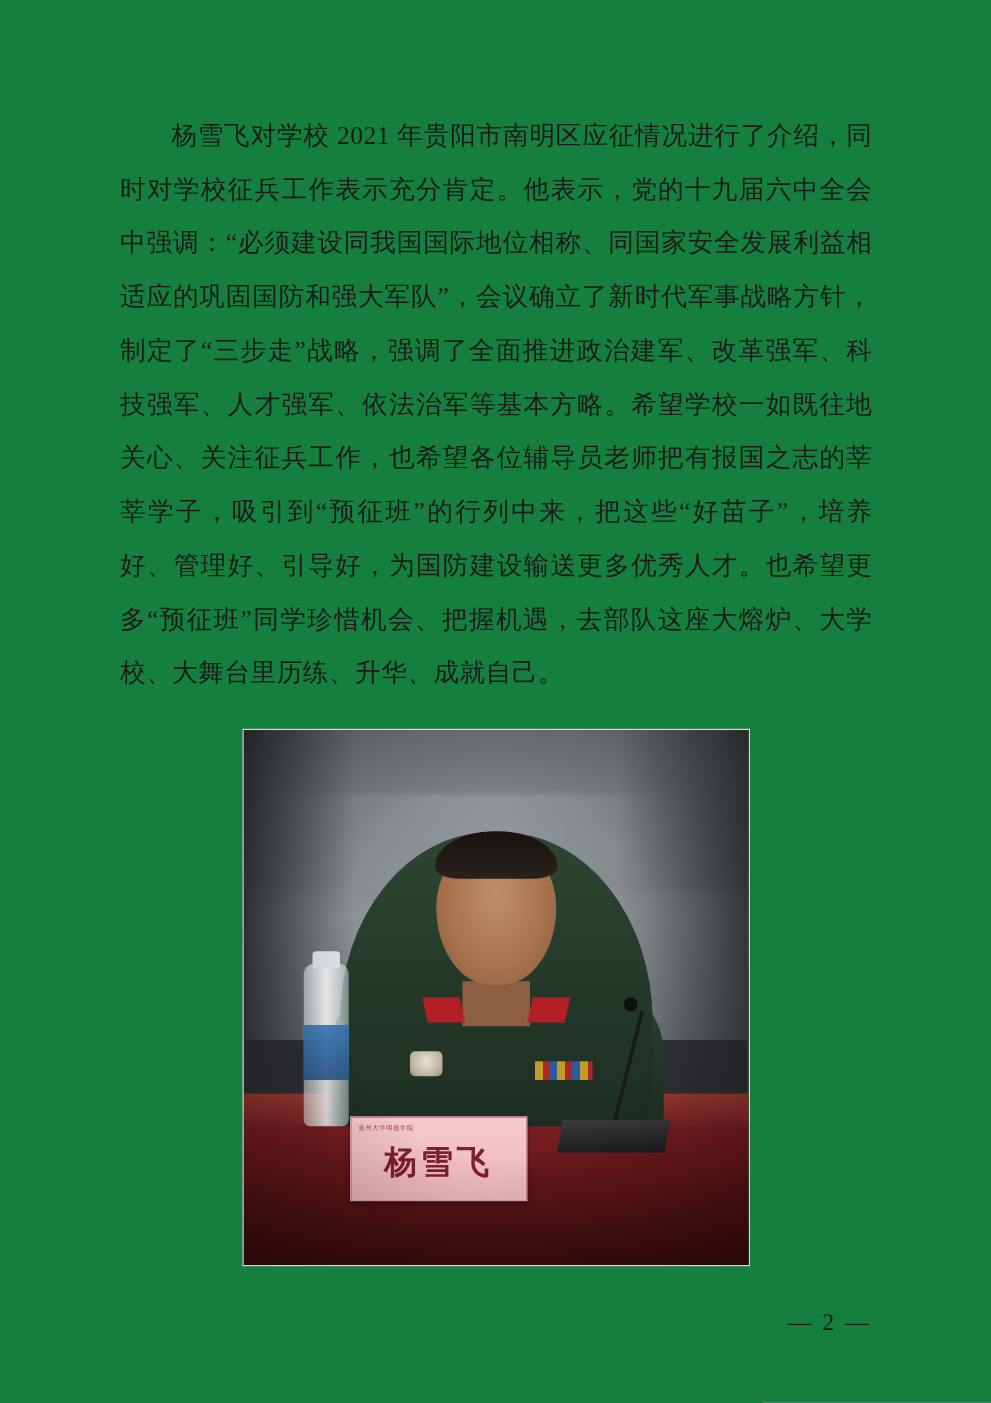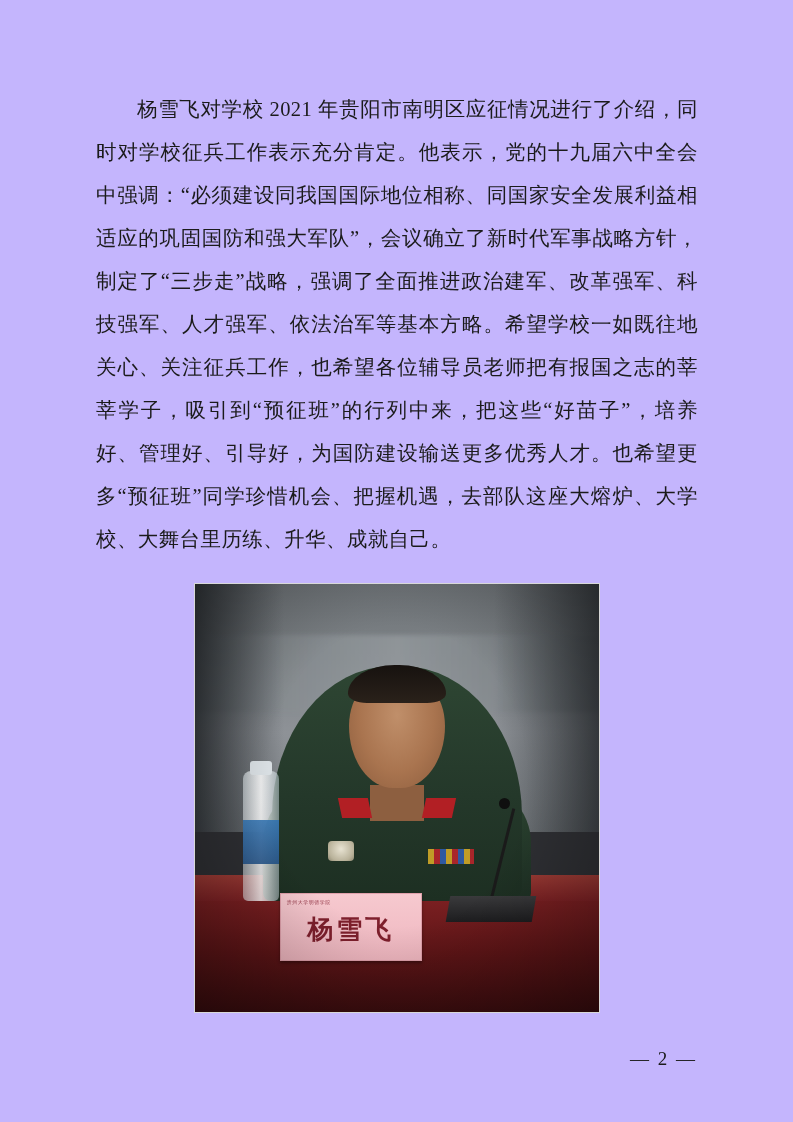--- a/index.html
+++ b/index.html
@@ -4,21 +4,21 @@
 <style>
   html, body {
     margin: 0;
     padding: 0;
     background: #8a8a8a;
   }
   .page {
     position: relative;
     width: 793px;
     height: 1122px;
-    background: #c4b5fd;
+    background: #15803d;
     margin: 0 auto;
     overflow: hidden;
     box-sizing: border-box;
   }
   .content {
     position: absolute;
     left: 96px;
     top: 88px;
     width: 602px;
   }

